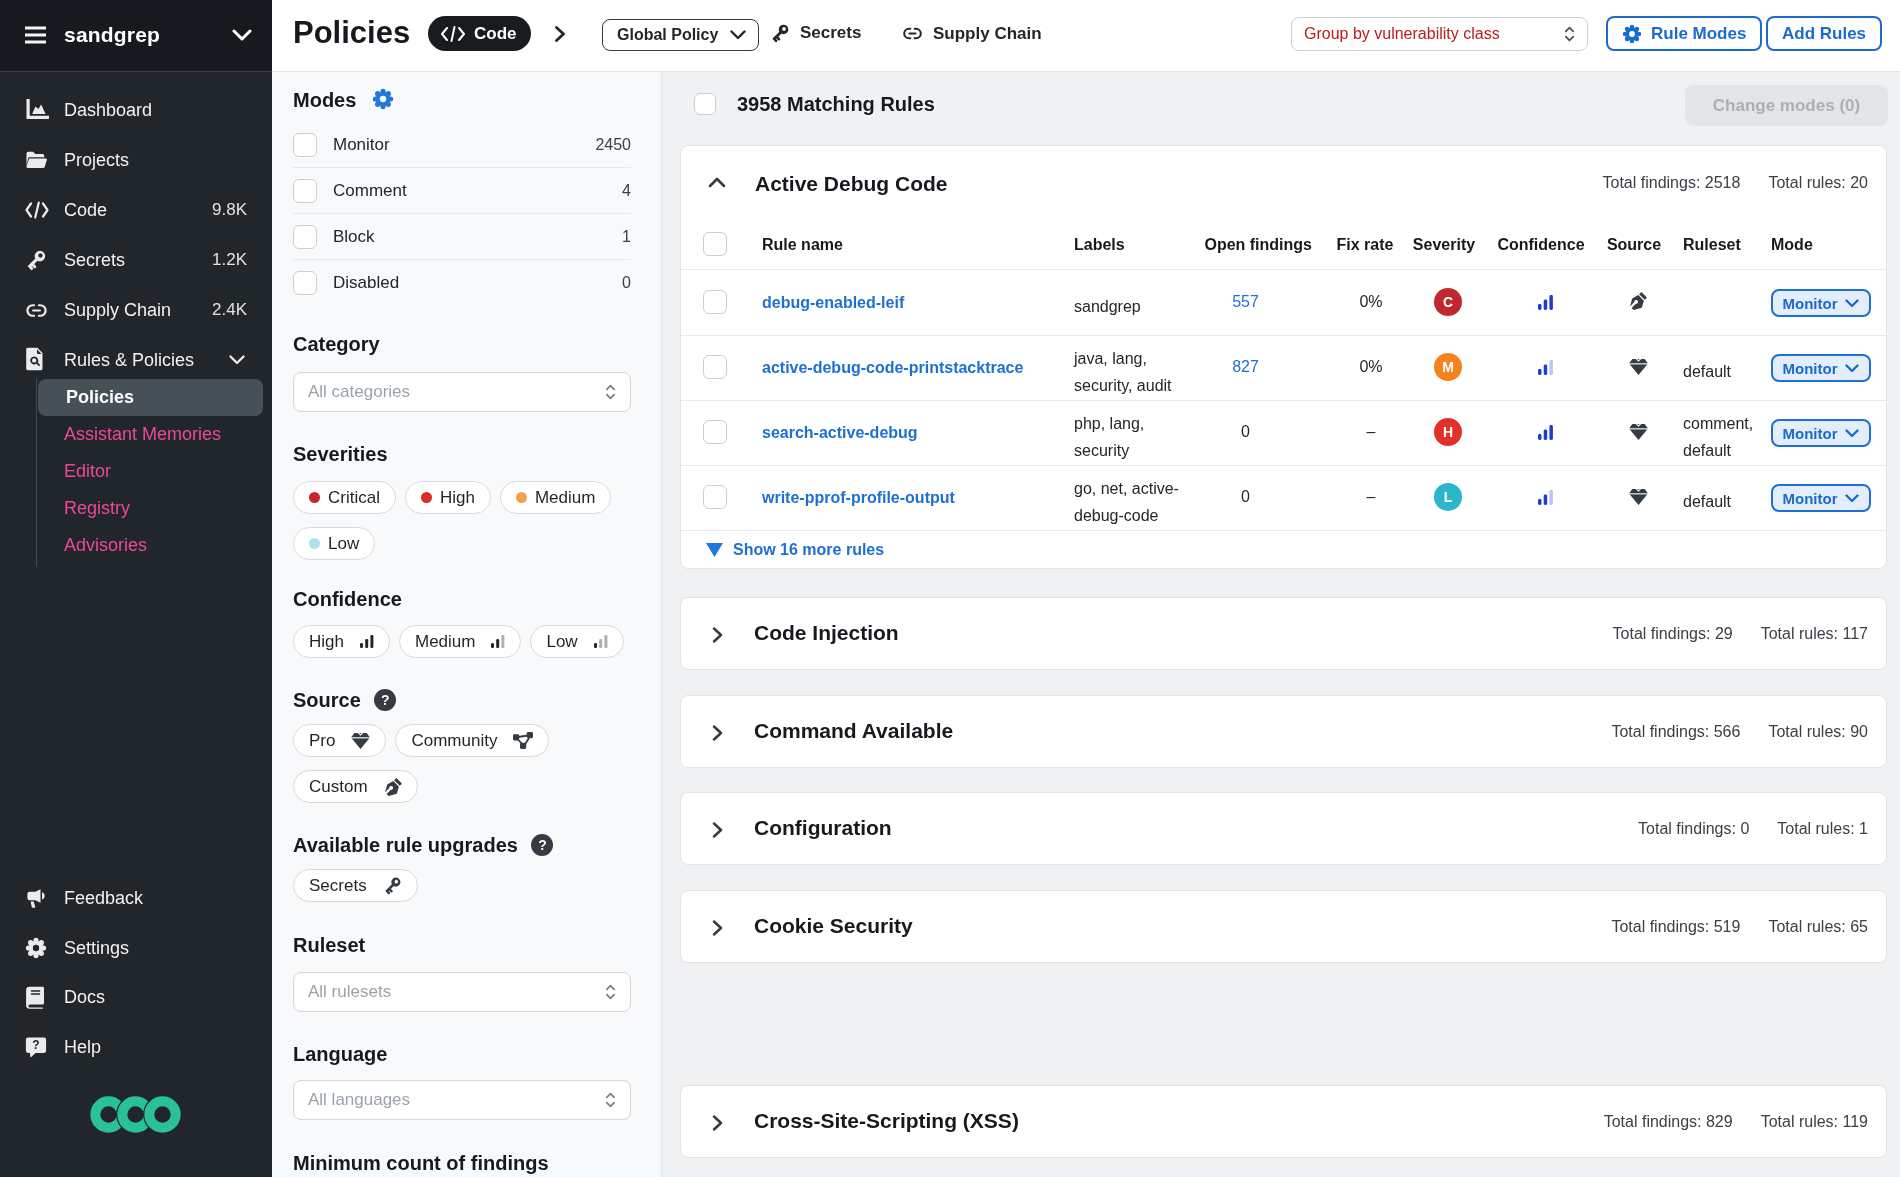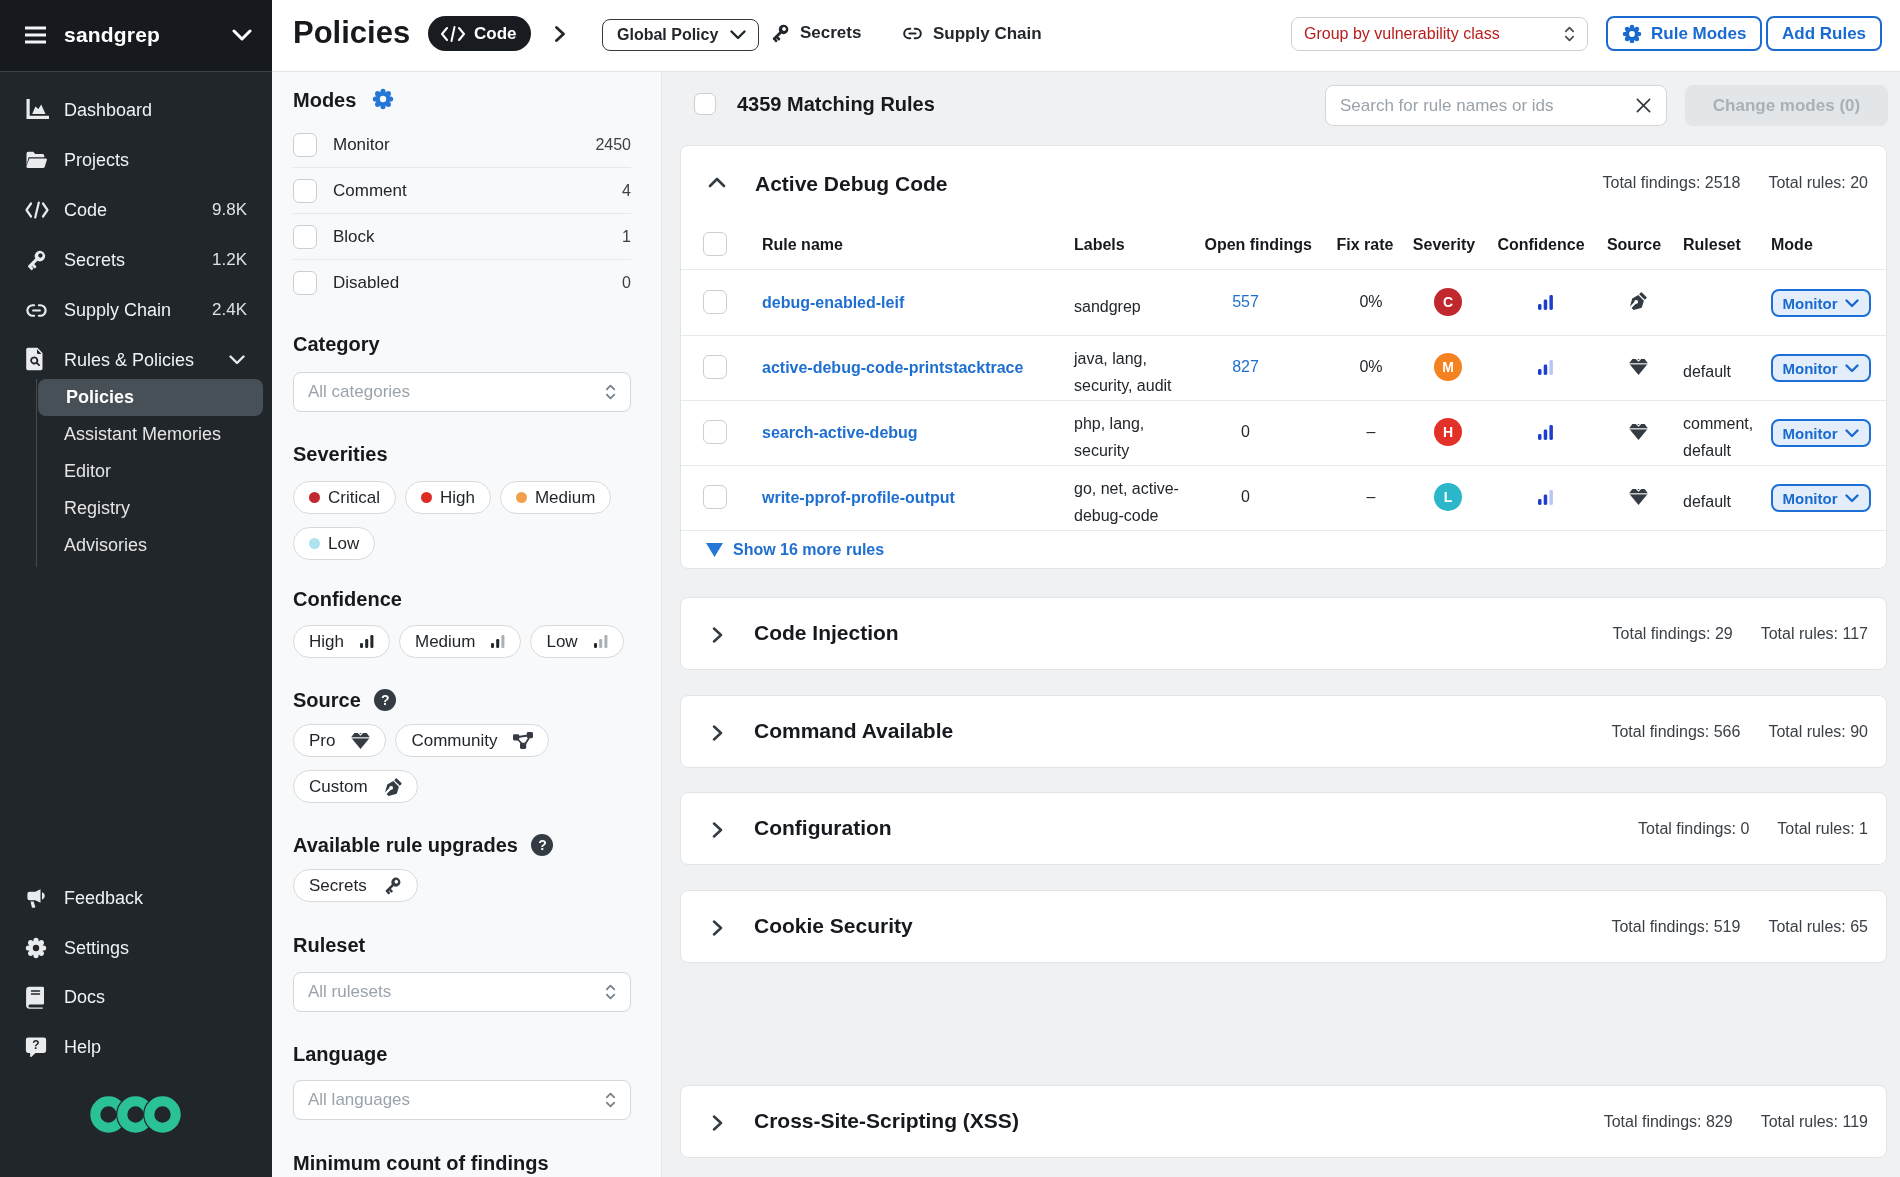--- a/index.html
+++ b/index.html
@@ -7,21 +7,21 @@
   body { font-family:"Liberation Sans", sans-serif; color:#1c2126; }
   .abs { position:absolute; }
   #page { position:relative; width:1900px; height:1177px; background:#eff1f2; }
 
   
   #sidebar { position:absolute; left:0; top:0; width:272px; height:1177px; background:#21262b; color:#eceeef; }
   #sbtop { position:absolute; left:0; top:0; width:272px; height:72px; background:#16191d; border-bottom:1px solid #3a4046; }
   .sb-item { position:absolute; left:0; width:272px; height:50px; display:flex; align-items:center; font-size:18px; color:#f0f2f3; }
   .sb-item .ico { width:22px; height:22px; margin-left:25px; margin-right:17px; flex:none; }
   .sb-item .cnt { margin-left:auto; margin-right:25px; font-size:17px; color:#dfe2e4; }
-  .sb-sub { position:absolute; left:36px; width:236px; height:37px; display:flex; align-items:center; font-size:18px; color:#e5e5e5; padding-left:28px; }
+  .sb-sub { position:absolute; left:36px; width:236px; height:37px; display:flex; align-items:center; font-size:18px; color:#ec4899; padding-left:28px; }
   .sb-line { position:absolute; left:36px; top:379px; width:1px; height:188px; background:#434a51; }
   .sb-active { background:#474f57; color:#fff; font-weight:bold; border-radius:8px; width:225px; margin-left:2px; }
   svg.wico { display:block; }
 
   
   #topbar { position:absolute; left:272px; top:0; width:1628px; height:72px; background:#fff; border-bottom:1px solid #e3e6e8; }
   #title { position:absolute; left:21px; top:15px; font-size:31px; font-weight:bold; color:#16191d; }
   #codepill { position:absolute; left:156px; top:16px; height:35px; border-radius:18px; background:#181c20; color:#fff; display:flex; align-items:center; padding:0 14px 0 13px; font-size:17px; font-weight:bold; }
   #codepill svg { margin-right:9px; }
   #crumbchev { position:absolute; left:282px; top:26px; }
@@ -338,26 +338,21 @@
     <div class="fl ftitle" style="top:971px">Language</div>
     <div class="fselect" style="top:1008px">All languages<svg class="ud" width="11" height="18" viewBox="0 0 11 18">
           <path d="M1.8 6.4L5.5 2.6l3.7 3.8M1.8 11.6l3.7 3.8 3.7-3.8" stroke="#79828a" stroke-width="1.8" fill="none" stroke-linecap="round" stroke-linejoin="round"></path>
         </svg></div>
 
     <div class="fl ftitle" style="top:1080px">Minimum count of findings</div>
   </div>
 
   <div id="main">
     <span class="cbx abs" style="left:32px;top:21px;width:22px;height:22px"></span>
-    <div id="mr-title">4359 Matching Rules</div>
-    <div id="search">Search for rule names or ids
-      <svg style="margin-left:auto" width="17" height="17" viewBox="0 0 18 18">
-          <path d="M2.5 2.5l13 13M15.5 2.5l-13 13" stroke="#30363c" stroke-width="1.7" stroke-linecap="round"></path>
-        </svg>
-    </div>
+    <div id="mr-title">3958 Matching Rules</div>
     <div id="chmodes">Change modes (0)</div>
 
     <div class="card" id="bigcard" style="top:73px;height:424px">
       <svg class="abs" style="left:27px;top:31px" width="18" height="11" viewBox="0 0 18 11">
           <path d="M2 9l7-7 7 7" stroke="#343b42" stroke-width="2.6" fill="none" stroke-linecap="round" stroke-linejoin="round"></path>
         </svg>
       <div class="abs" style="left:74px;top:26px;font-size:21px;font-weight:bold;color:#16191d">Active Debug Code</div>
       <div class="abs ctotals" style="top:28px">Total findings: 2518<span>Total rules: 20</span></div>
 
       <span class="cbx abs" style="left:22px;top:86px"></span>

